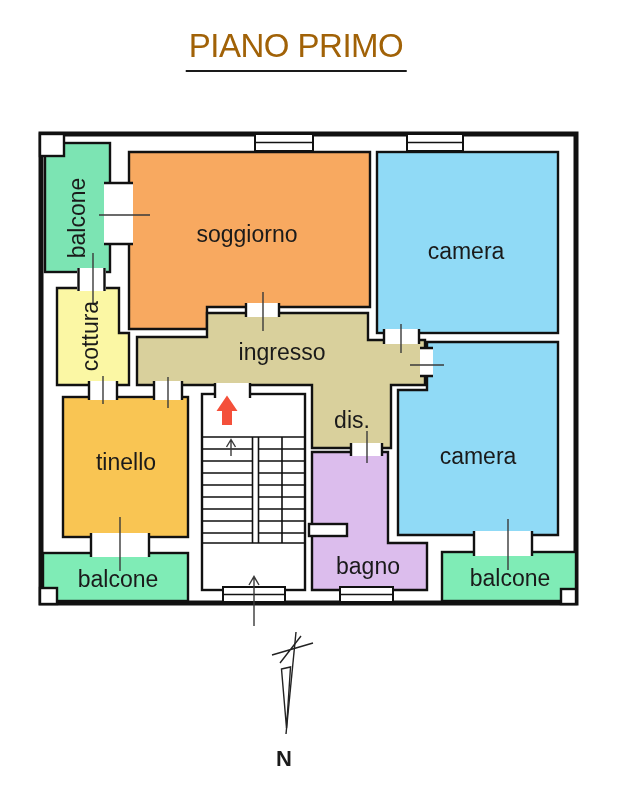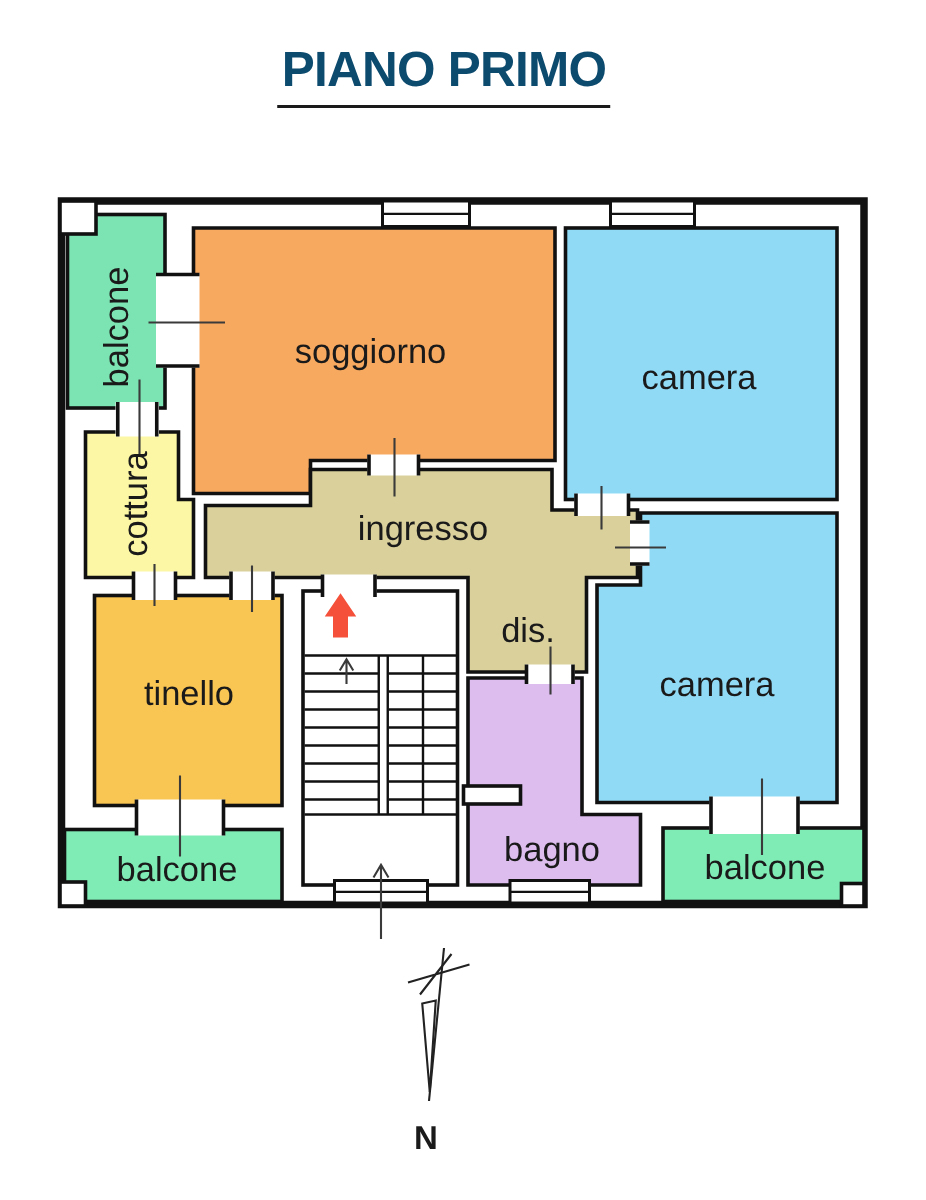--- a/index.html
+++ b/index.html
@@ -8,23 +8,23 @@
     width:617px;height:800px;
     background:#fff;
     overflow:hidden;
     font-family:"Liberation Sans","DejaVu Sans",sans-serif;
   }
   .title{
     position:absolute;
     top:27px;left:296px;
     transform:translateX(-50%);
     font-size:33px;
-    font-weight:700;
+    font-weight:400;
     letter-spacing:-0.5px;
-    color:#0c4a6e;
+    color:#a16207;
     border-bottom:2.5px solid #1a1a1a;
     padding:0 3px 5px 3px;
     white-space:nowrap;
   }
   svg{position:absolute;top:0;left:0;}
   text{
     font-family:"Liberation Sans","DejaVu Sans",sans-serif;
     fill:#1a1a1a;
   }
   .room-label{font-size:23px;}

